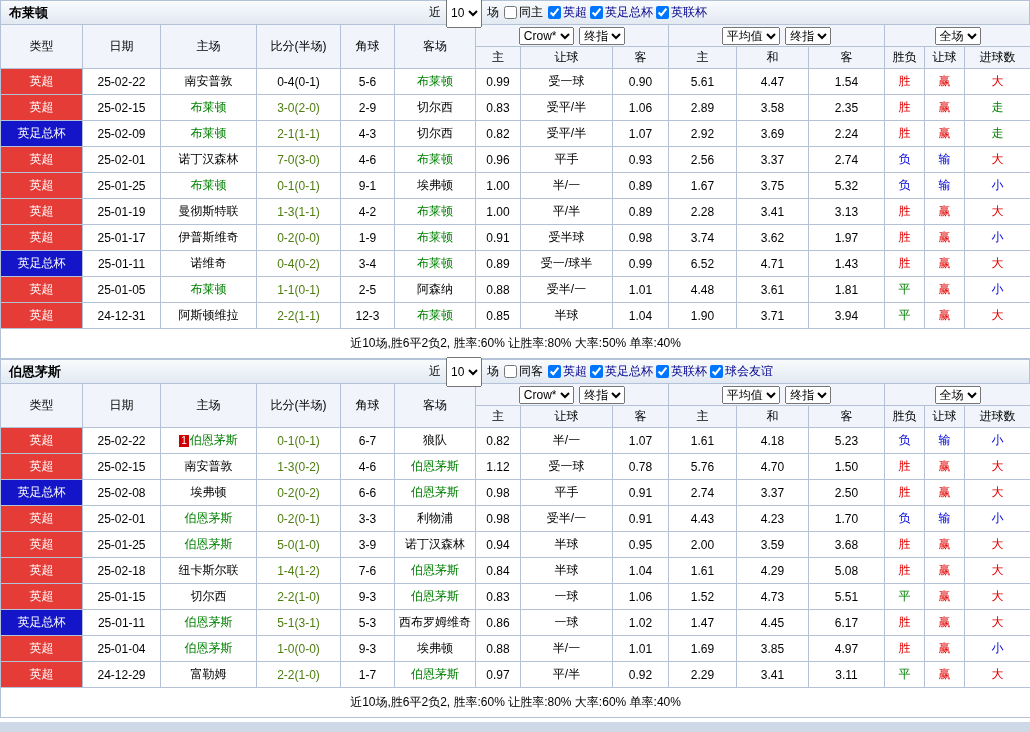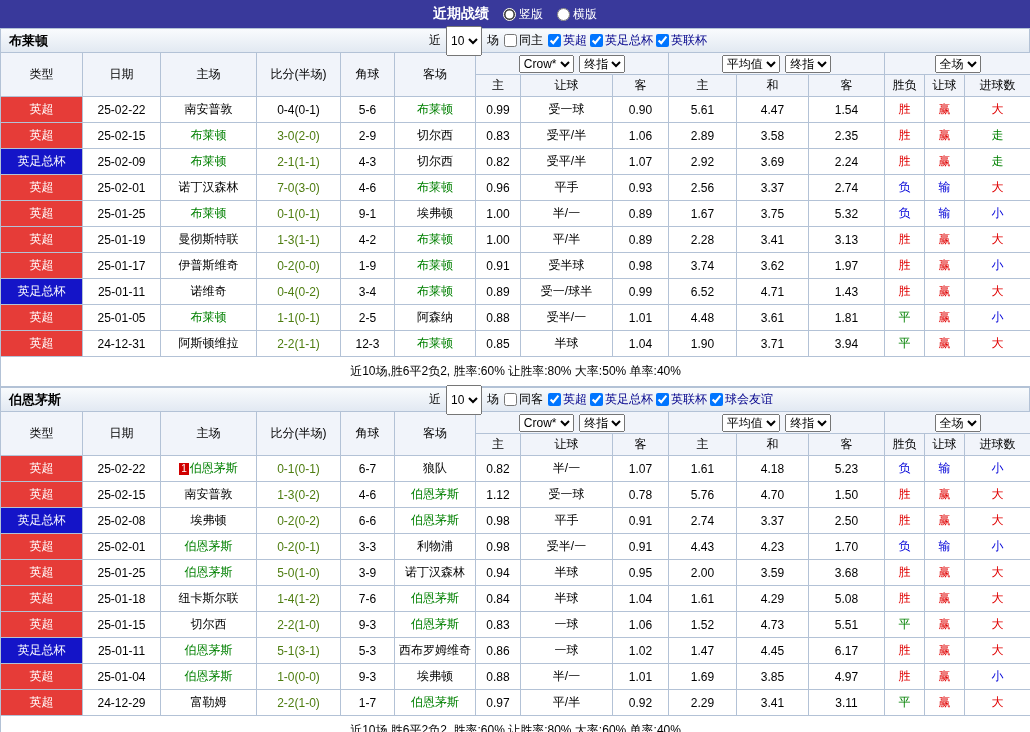--- a/index.html
+++ b/index.html
@@ -35,31 +35,20 @@
   .grid td.green { color:#008000; }
   .rank-badge { display:inline-block; background:#d00000; color:#fff; font-size:10px; line-height:12px; padding:0 2px; margin-right:1px; }
   .grid td.summary { color:#000000; height:30px; }
   .bottom-strip { height:4px; }
 </style>
 </head>
 <body>
 
 <div class="page">
 
-  <div class="topbar">
-    <span class="title">近期战绩</span>
-    <label>
-      <input type="radio" name="layout" checked="" style="">
-      <span>竖版</span>
-    </label>
-    <label>
-      <input type="radio" name="layout" style="">
-      <span>横版</span>
-    </label>
-  </div>
 
   <div class="section">
     <div class="section-head">
       <div class="team-name">布莱顿</div>
       <div class="filters">
         <span>近</span>
         <select><option>10</option></select>
         <span>场</span>
         <label class="chk">
           <input type="checkbox" style="">
@@ -498,21 +487,21 @@
             <td>2.00</td>
             <td>3.59</td>
             <td>3.68</td>
             <td class="red">胜</td>
             <td class="red">赢</td>
             <td class="red">大</td>
           </tr>
 
           <tr>
             <td class="lg-red">英超</td>
-            <td>25-01-18</td>
+            <td>25-02-18</td>
             <td><span>纽卡斯尔联</span></td>
             <td class="score">1-4(1-2)</td>
             <td>7-6</td>
             <td class="self">伯恩茅斯</td>
             <td>0.84</td>
             <td>半球</td>
             <td>1.04</td>
             <td>1.61</td>
             <td>4.29</td>
             <td>5.08</td>

